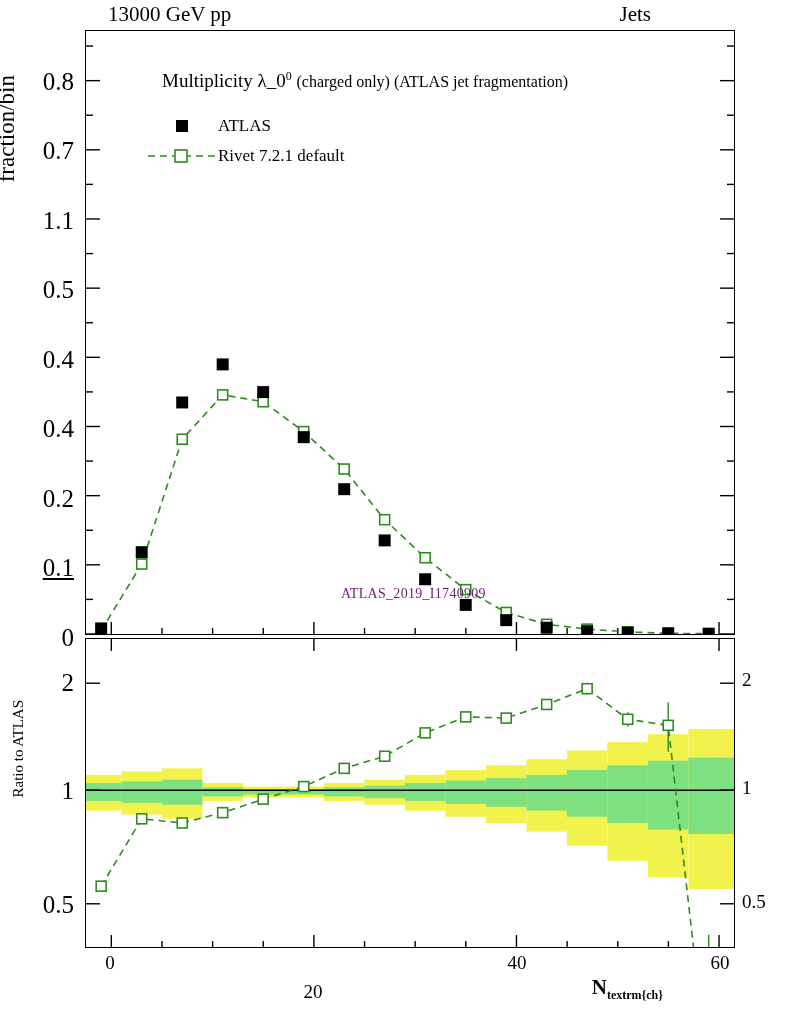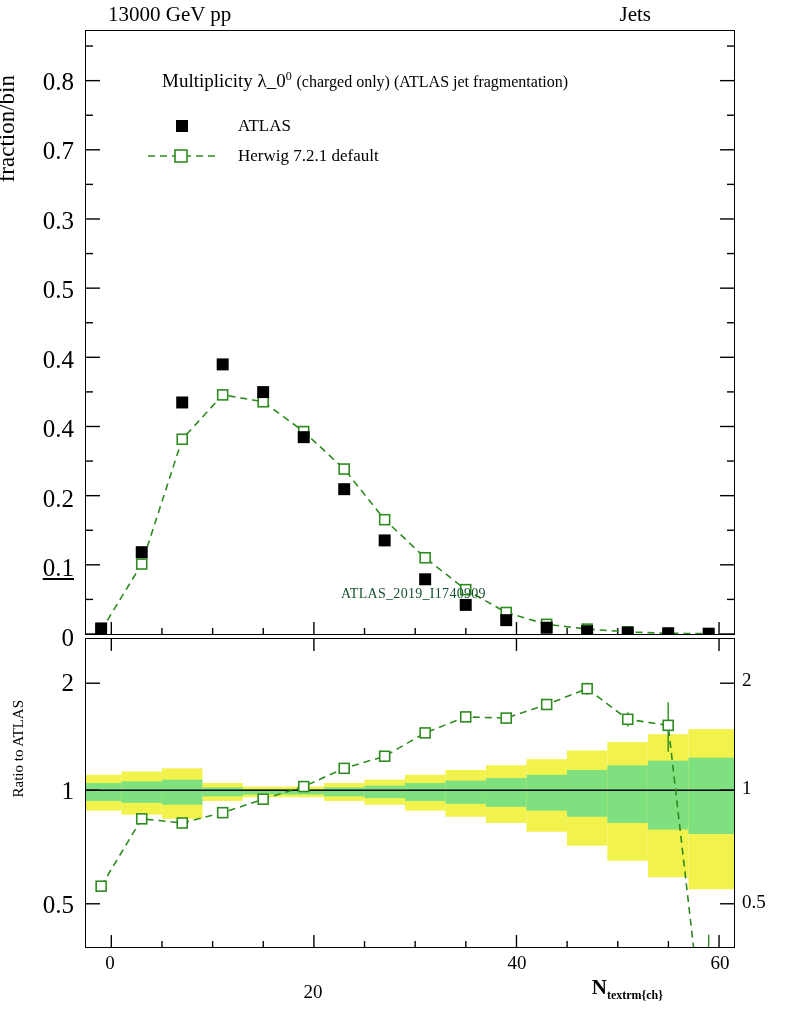--- a/index.html
+++ b/index.html
@@ -100,26 +100,26 @@
     left: 76px; top: 38px;
     font-size: 19px;
     white-space: nowrap;
   }
   .plot-title .sm { font-size: 16px; }
   .plot-title sup { font-size: 12px; }
 
   .legend { left: 60px; top: 80px; font-size: 17px; }
   .legend-row { display: flex; align-items: center; height: 30px; }
   .legend-key { width: 72px; display: flex; align-items: center; justify-content: center; }
-  .legend-label { margin-left: 20px; white-space: nowrap; font-family: Liberation Serif, serif; }
+  .legend-label { margin-left: 0; white-space: nowrap; font-family: Liberation Serif, serif; }
 
   .watermark {
     left: 255px; top: 555px;
     font-size: 14px;
-    color: #14532d;
+    color: #701a75;
     letter-spacing: 0.3px;
   }
 
   .tick { stroke: #000; stroke-width: 1.4; }
 </style>
 </head>
 <body>
 
 <div id="root">
 
@@ -251,34 +251,34 @@
         </span>
         <span class="legend-label">ATLAS</span>
       </div>
       <div class="legend-row">
         <span class="legend-key">
           <svg width="72" height="20" viewBox="0 0 72 20">
             <line x1="2" y1="10" x2="70" y2="10" stroke="#2e8b1f" stroke-width="1.6" stroke-dasharray="7,5"></line>
             <rect x="29" y="4" width="12" height="12" fill="#ffffff" stroke="#2e8b1f" stroke-width="1.6"></rect>
           </svg>
         </span>
-        <span class="legend-label">Herwig 7.2.1 default</span>
+        <span class="legend-label">Rivet 7.2.1 default</span>
       </div>
     </div>
 
     <div class="abs watermark">ATLAS_2019_I1740909</div>
   </div>
 
   <div class="abs ytick" style="left:14px; top:624px;">0</div>
   <div class="abs ytick" style="left:14px; top:554px;text-decoration:underline;">0.1</div>
   <div class="abs ytick" style="left:14px; top:485px;">0.2</div>
   <div class="abs ytick" style="left:14px; top:415px;">0.4</div>
   <div class="abs ytick" style="left:14px; top:346px;text-align:right;">0.4</div>
   <div class="abs ytick" style="left:14px; top:276px;">0.5</div>
-  <div class="abs ytick" style="left:14px; top:207px;">0.3</div>
+  <div class="abs ytick" style="left:14px; top:207px;">1.1</div>
   <div class="abs ytick" style="left:14px; top:137px;">0.7</div>
   <div class="abs ytick" style="left:14px; top:68px;">0.8</div>
 
   <div class="abs" id="ratiopanel">
     <svg class="plotarea" viewBox="0 0 650 310" preserveAspectRatio="none">
 
       <g id="bands">
           <rect x="0.0" y="136.7" width="35.5" height="36.1" fill="#f2f24d"></rect>
           <rect x="35.5" y="133.4" width="40.6" height="43.4" fill="#f2f24d"></rect>
           <rect x="76.2" y="130.2" width="40.6" height="50.7" fill="#f2f24d"></rect>

